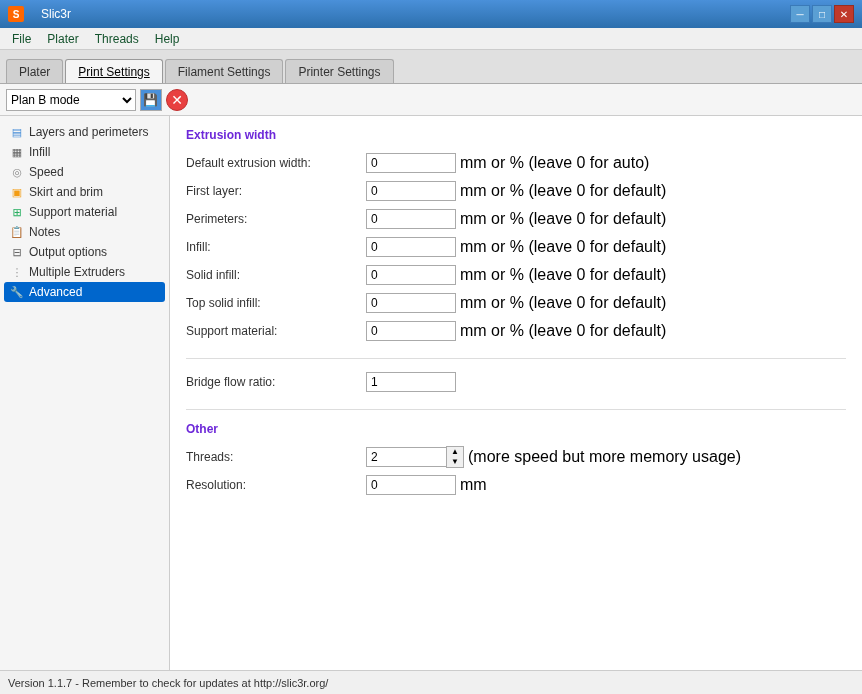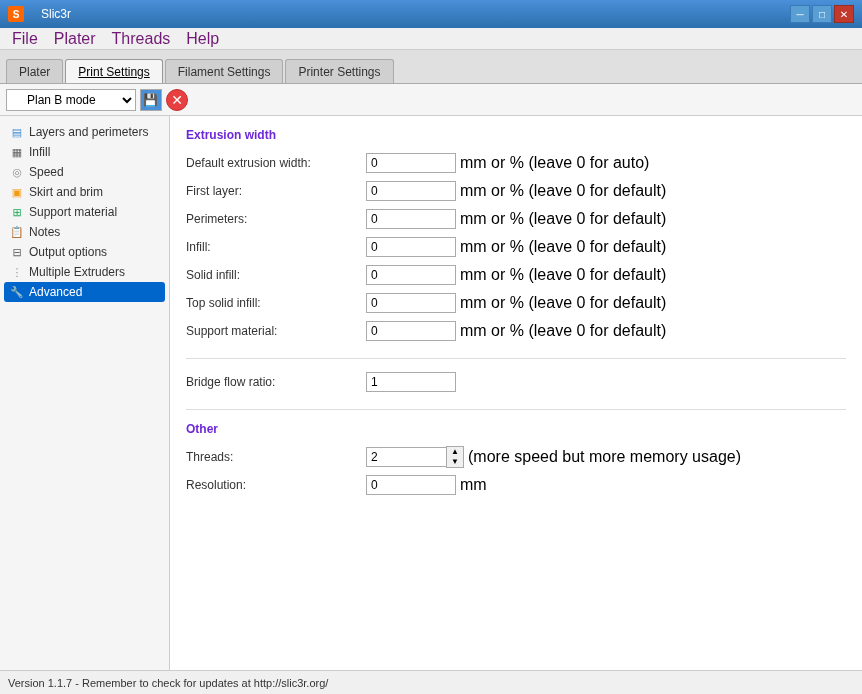--- a/index.html
+++ b/index.html
@@ -68,22 +68,22 @@
       background: #f0f0f0;
       border-bottom: 1px solid #ccc;
       display: flex;
       align-items: center;
       padding: 2px 4px;
       height: 22px;
     }
     .menu-item {
       padding: 2px 8px;
       cursor: pointer;
-      font-size: 16px;
-      color: #701a75;
+      font-size: 12px;
+      color: #14532d;
     }
 
     
     .tab-bar {
       background: #e0e0e0;
       display: flex;
       align-items: flex-end;
       padding: 4px 6px 0;
       height: 34px;
       border-bottom: 1px solid #aaa;
@@ -119,21 +119,21 @@
       align-items: center;
       gap: 4px;
       height: 32px;
     }
     .profile-select {
       width: 130px;
       height: 22px;
       font-size: 12px;
       border: 1px solid #aaa;
       background: white;
-      padding: 1px 16px;
+      padding: 1px 0;
     }
     .toolbar-btn {
       width: 22px;
       height: 22px;
       border: 1px solid #aaa;
       background: #f0f0f0;
       cursor: pointer;
       display: flex;
       align-items: center;
       justify-content: center;

